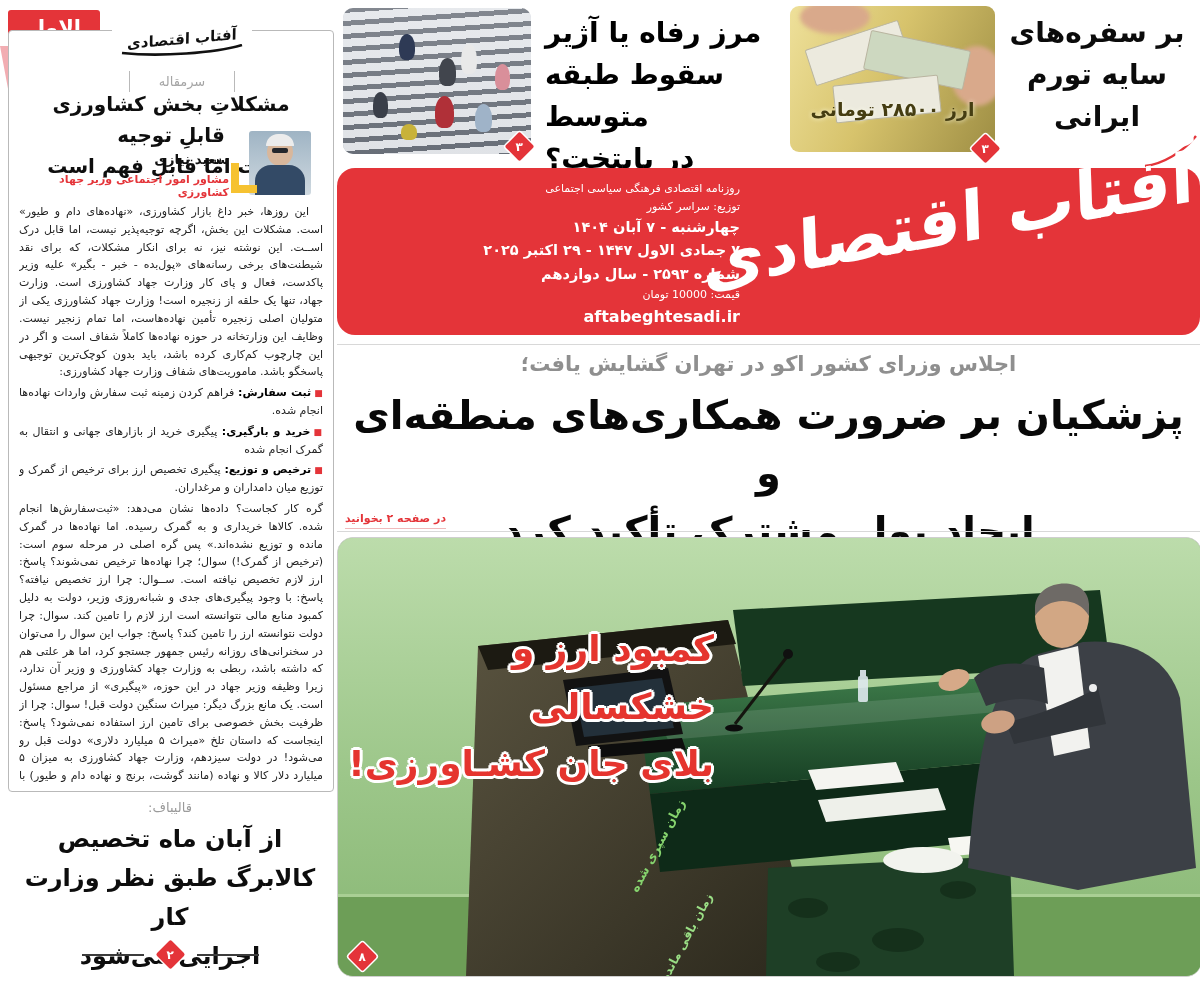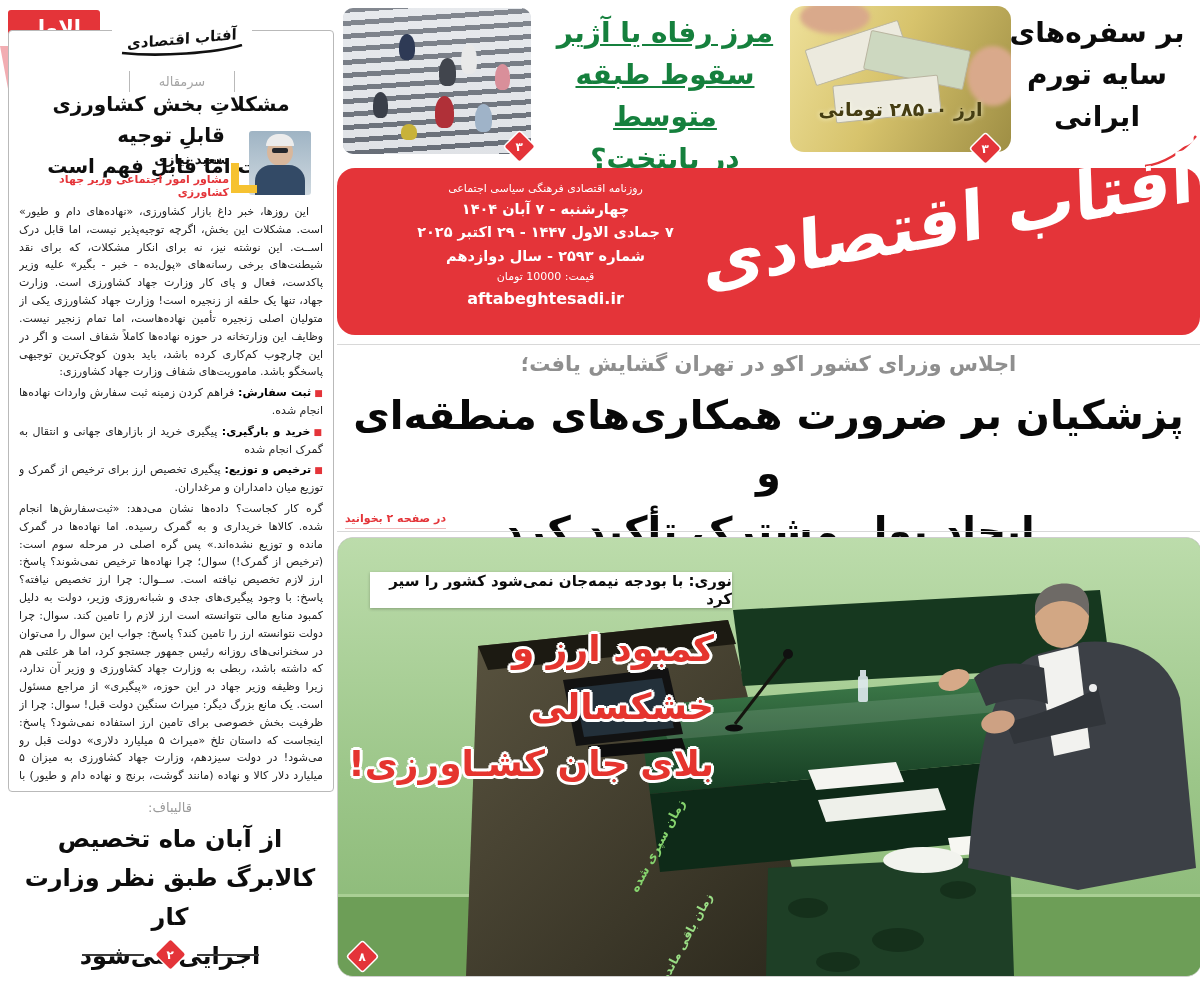--- a/index.html
+++ b/index.html
@@ -50,32 +50,32 @@
   .diamond{width:21px;height:21px;background:#e43439;transform:rotate(45deg);border-radius:2px;
     display:flex;align-items:center;justify-content:center;box-shadow:0 0 0 1.5px #fff;}
   .diamond span{transform:rotate(-45deg);color:#fff;font-weight:bold;font-size:12px;}
 
   
   .stairs-photo{left:343px;top:8px;width:188px;height:146px;border-radius:10px;overflow:hidden;
     background:linear-gradient(#c9ced5,#99a0a9);}
   .stairs-texture{position:absolute;inset:0;
     background:repeating-linear-gradient(176deg,rgba(45,50,60,.45) 0 5px,rgba(236,238,241,.85) 5px 13px);}
   .pd{position:absolute;border-radius:50% 50% 35% 35%;}
-  .mid-headline{left:545px;top:12px;width:240px;text-align:center;font-weight:bold;font-size:28px;line-height:1.5;color:#15803d;text-decoration:underline;}
-  .money-photo{left:790px;top:6px;width:205px;height:146px;border-radius:14px;overflow:hidden;
-    background:linear-gradient(115deg,#eee09a 0%,#d7c36c 45%,#9e8e44 100%);padding-left:16px;}
+  .mid-headline{left:545px;top:12px;width:240px;text-align:left;font-weight:bold;font-size:28px;line-height:1.5;color:#000000;}
+  .money-photo{left:790px;top:6px;width:205px;height:146px;border-radius:9px;overflow:hidden;
+    background:linear-gradient(115deg,#eee09a 0%,#d7c36c 45%,#9e8e44 100%);}
   .note{position:absolute;background:#eceade;border:1px solid #b9b5a0;border-radius:2px;}
   .hand{position:absolute;background:#d9a98b;border-radius:50%;filter:blur(2px);}
   .money-caption{position:absolute;left:0;right:0;bottom:32px;text-align:center;font-weight:bold;font-size:19px;color:#453d12;
     text-shadow:0 0 5px rgba(255,255,235,.9);}
   .right-headline{left:1002px;top:12px;width:190px;text-align:center;font-weight:bold;font-size:28px;line-height:1.5;color:#0b0b0b;}
 
   
   .banner{left:337px;top:168px;width:863px;height:167px;background:#e43439;border-radius:18px;}
-  .mast-info{position:absolute;right:460px;left:14px;top:12px;text-align:center;color:#fff;line-height:1.62;}
+  .mast-info{position:absolute;right:460px;left:14px;top:12px;text-align:right;color:#fff;line-height:1.62;}
   .mast-info .s{font-size:11px;}
   .mast-info .b{font-size:14.5px;font-weight:bold;}
   .mast-info .site{font-size:16px;font-weight:bold;direction:ltr;}
   .calligraphy{position:absolute;left:420px;top:8px;width:440px;text-align:center;color:#fff;font-weight:bold;font-size:68px;
     transform:rotate(-10deg) skewX(-8deg);white-space:nowrap;}
   .swoosh{left:1143px;top:134px;}
 
   .rule-h{background:#d8d8d8;height:1px;}
 
   
@@ -186,20 +186,21 @@
 <div class="abs diamond" style="left:975px;top:138px;">
     <span>۳</span>
   </div>
 
 <svg class="abs swoosh" width="56" height="34" viewBox="0 0 56 34">
   <path d="M2 32 C 20 30, 40 18, 53 2" stroke="#e43439" stroke-width="2.4" fill="none"></path>
 </svg>
 <div class="abs banner">
   <div class="mast-info">
     <div class="s">روزنامه اقتصادی فرهنگی سیاسی اجتماعی</div>
+    <div class="s">توزیع: سراسر کشور</div>
     <div class="b">چهارشنبه - ۷ آبان ۱۴۰۴</div>
     <div class="b">۷ جمادی الاول ۱۴۴۷ - ۲۹ اکتبر ۲۰۲۵</div>
     <div class="b">شماره ۲۵۹۳ - سال دوازدهم</div>
     <div class="s">قیمت: 10000 تومان</div>
     <div class="site">aftabeghtesadi.ir</div>
   </div>
   <div class="calligraphy">آفتاب اقتصادی</div>
 </div>
 
 <div class="abs rule-h" style="left:337px;top:344px;width:863px;"></div>
@@ -270,21 +271,20 @@
       <ellipse cx="660" cy="184" rx="17" ry="11" fill="#cda183" transform="rotate(-14 660 184)"></ellipse>
       <ellipse cx="724" cy="78" rx="27" ry="32" fill="#d2a784"></ellipse>
       <path d="M697 70 C697 40 750 36 751 66 L751 78 C740 58 710 58 697 78 Z" fill="#6e6a66"></path>
       <circle cx="755" cy="150" r="4" fill="#eeeeee"></circle>
     </g>
   </svg>
 
   <div class="timer timer1">زمان سپری شده</div>
   <div class="timer timer2">زمان باقی مانده</div>
 
-  <div class="quote-bar">نوری: با بودجه نیمه‌جان نمی‌شود کشور را سیر کرد</div>
   <div class="photo-headline">
     <div>کمبود ارز و خشکسالی</div>
     <div>بلای جان کشـاورزی!</div>
   </div>
   <div class="diamond badge-photo">
       <span>۸</span>
     </div>
 </div>
 
 </body></html>

